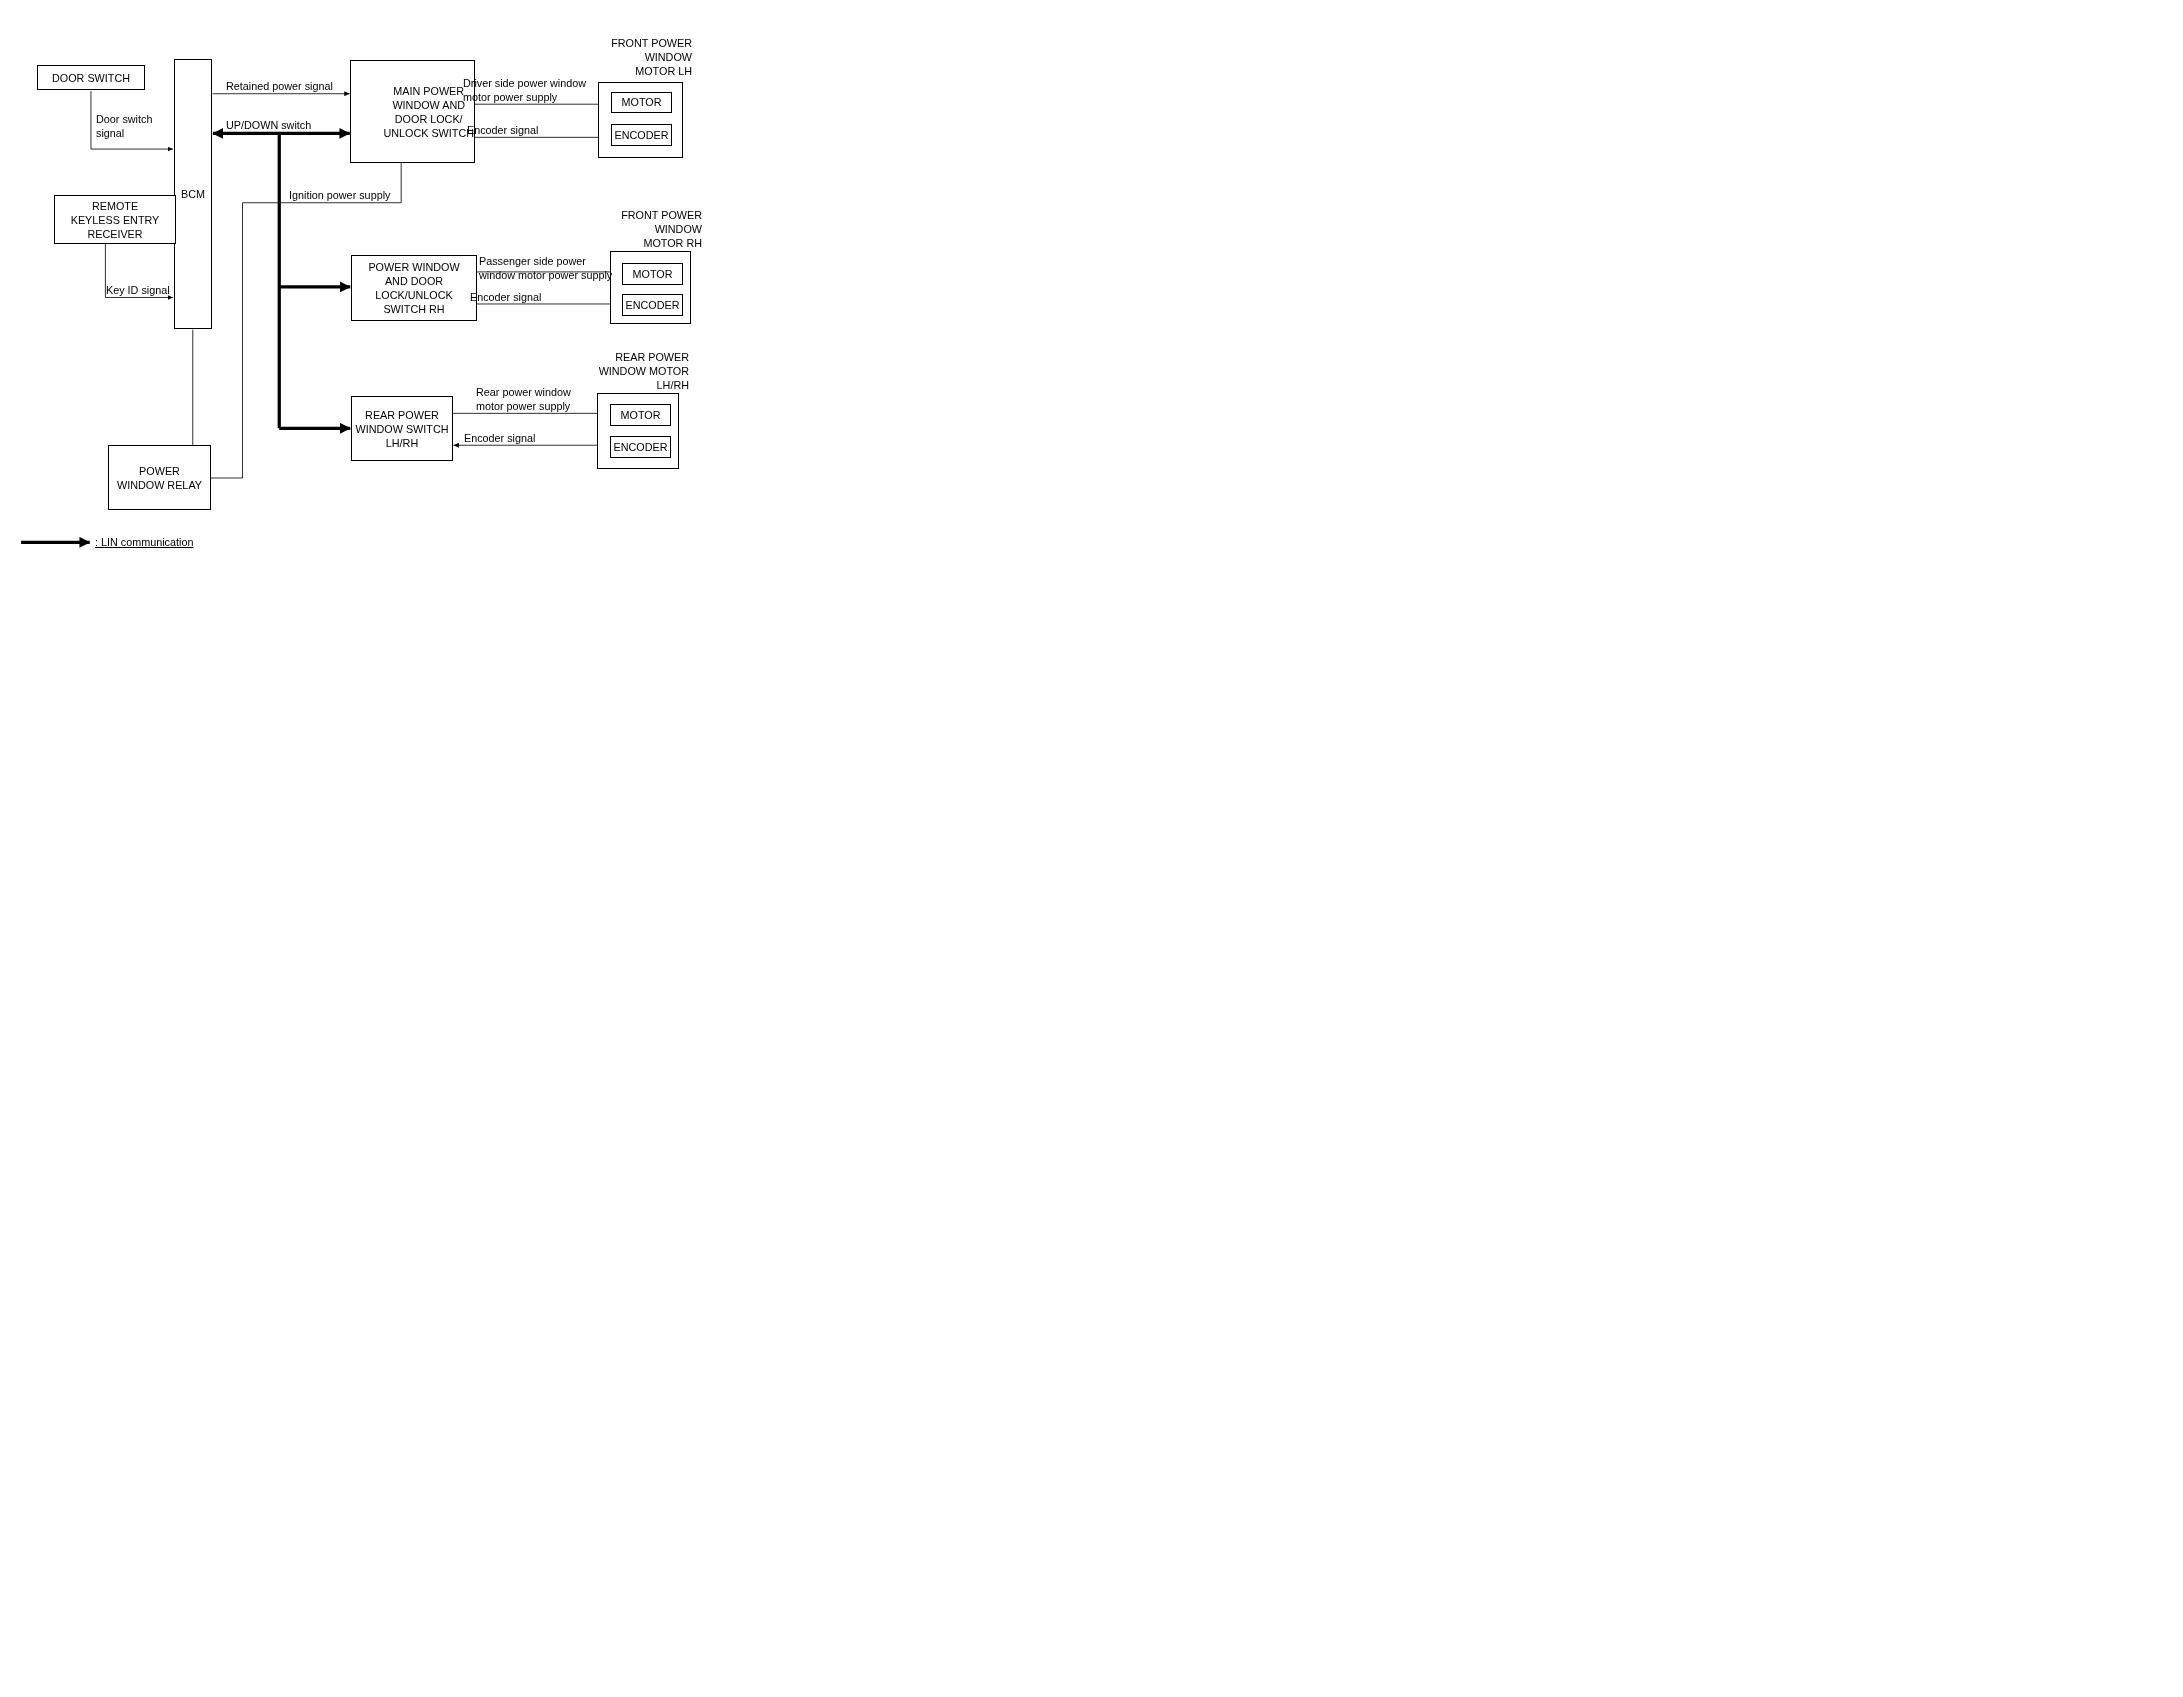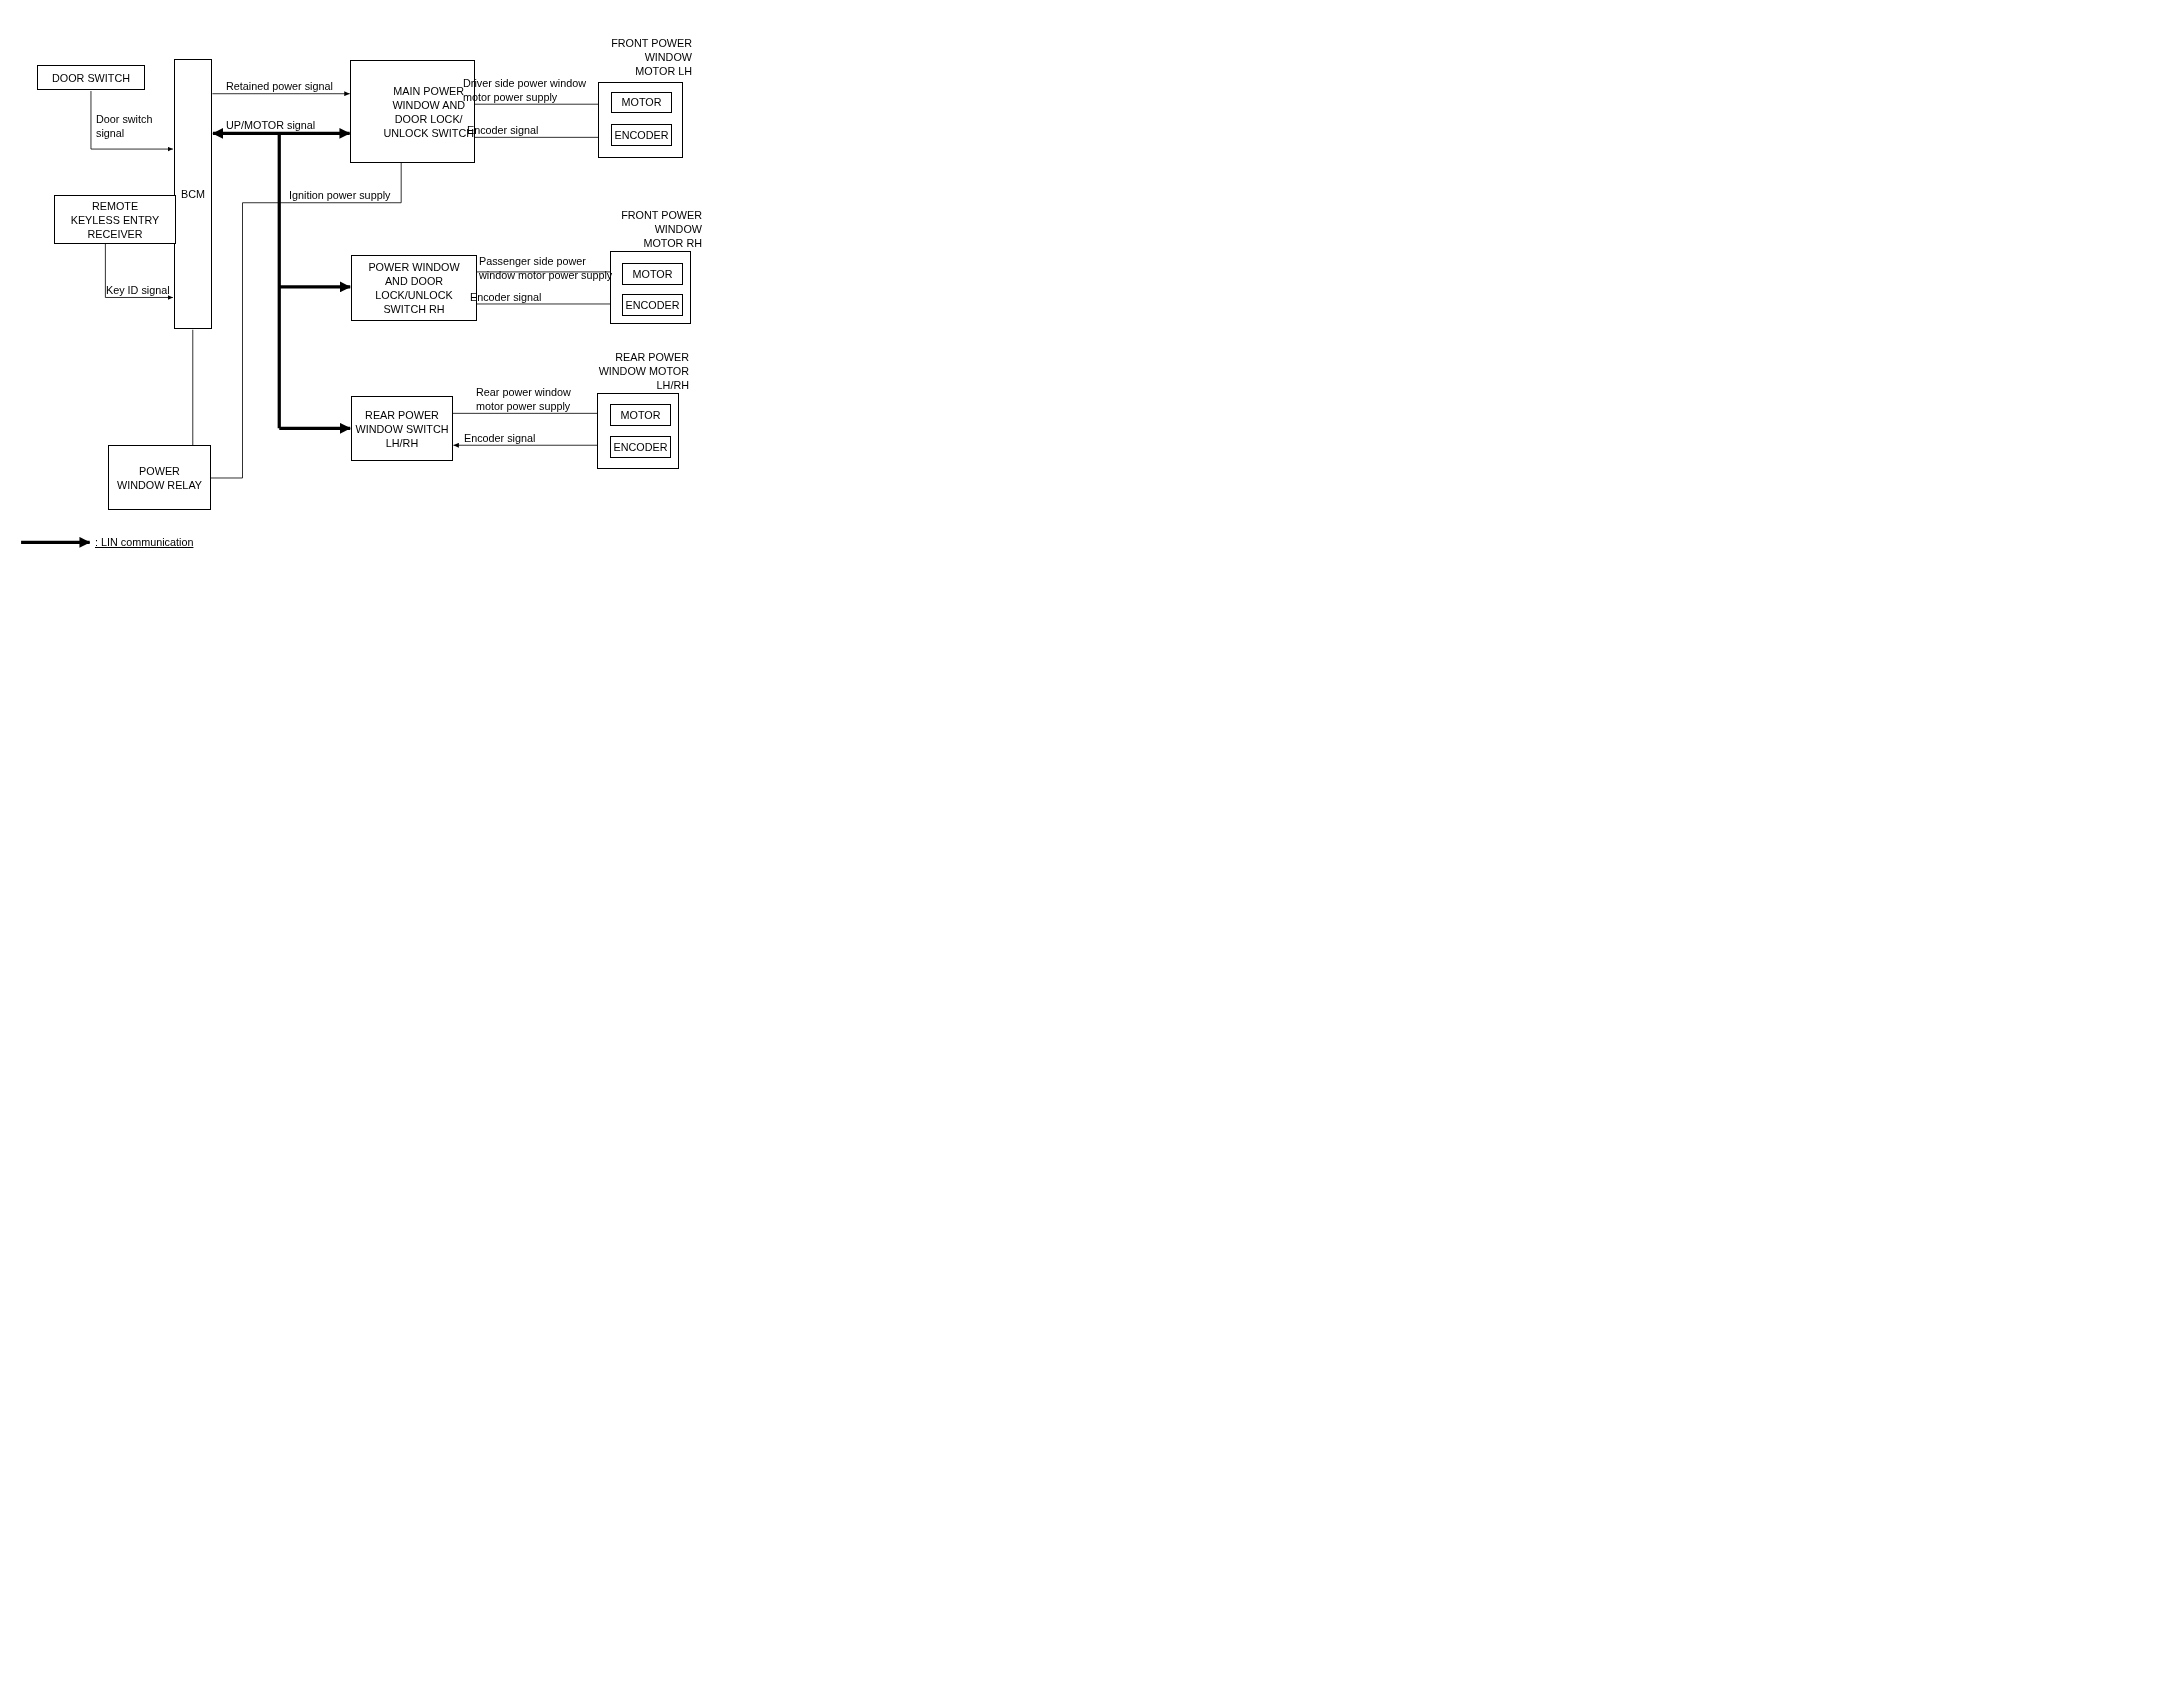--- a/index.html
+++ b/index.html
@@ -171,21 +171,21 @@
     <span>MOTOR</span>
   </div>
   <div class="box" id="rear-encoder">
     <span>ENCODER</span>
   </div>
 
   <div class="label center" id="lbl-retained">
     <span>Retained power signal</span>
   </div>
   <div class="label center" id="lbl-updown">
-    <span>UP/MOTOR signal</span>
+    <span>UP/DOWN switch</span>
   </div>
   <div class="label" id="lbl-ignition">
     <span>Ignition power supply</span>
   </div>
   <div class="label" id="lbl-door">
     <span>Door switch
 signal</span>
   </div>
   <div class="label" id="lbl-keyid">
     <span>Key ID signal</span>

